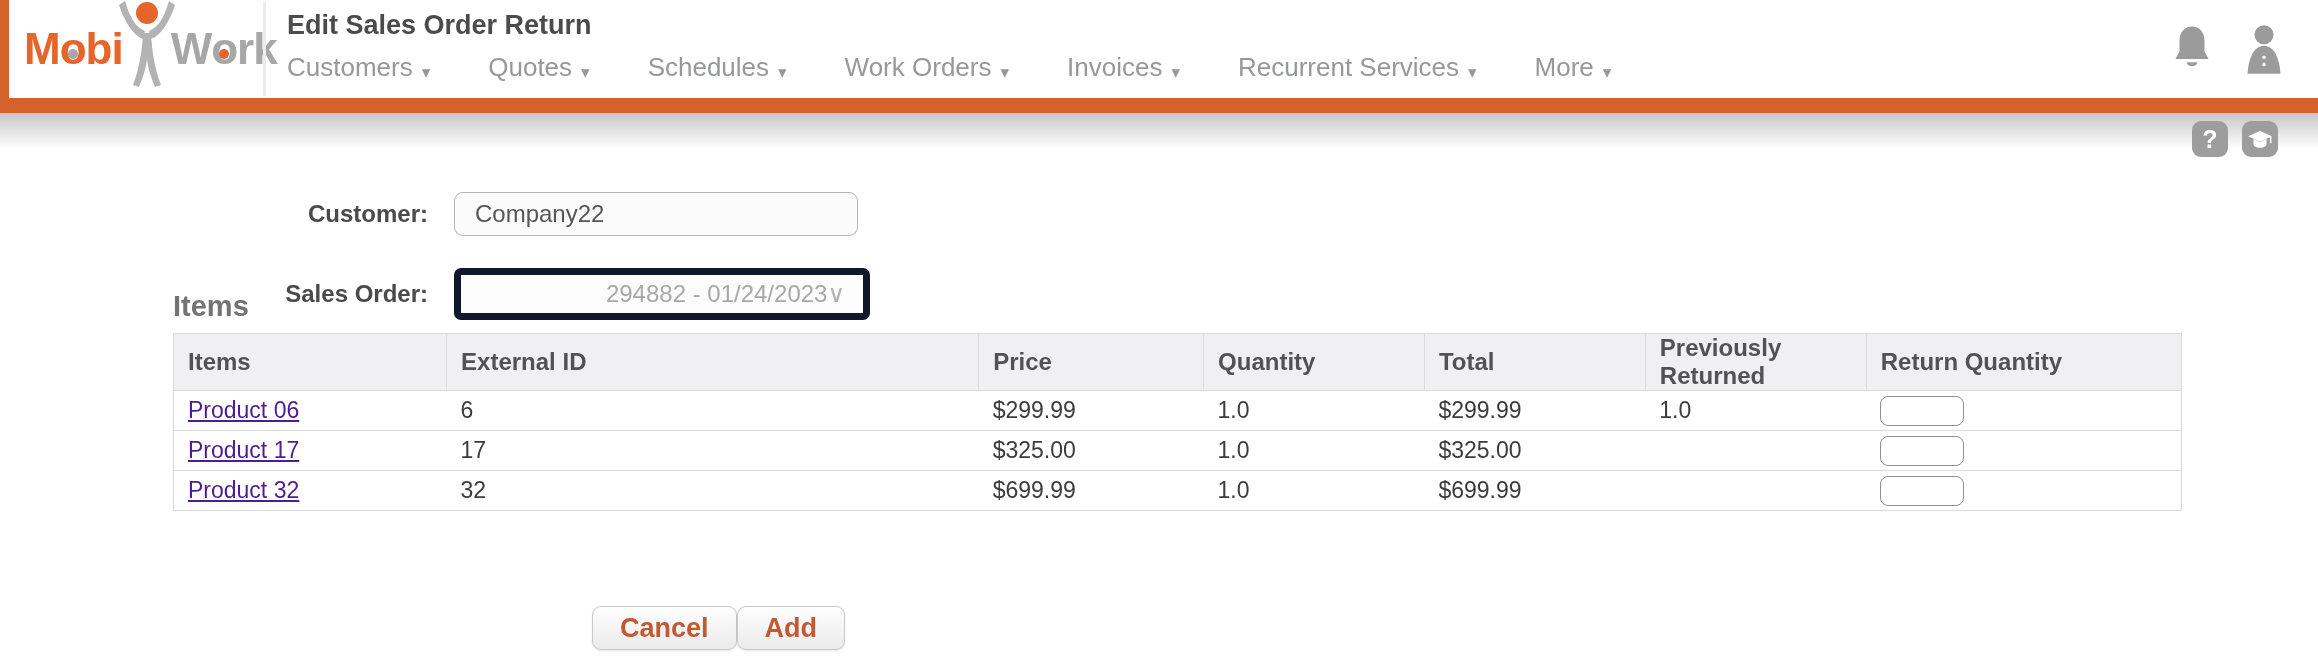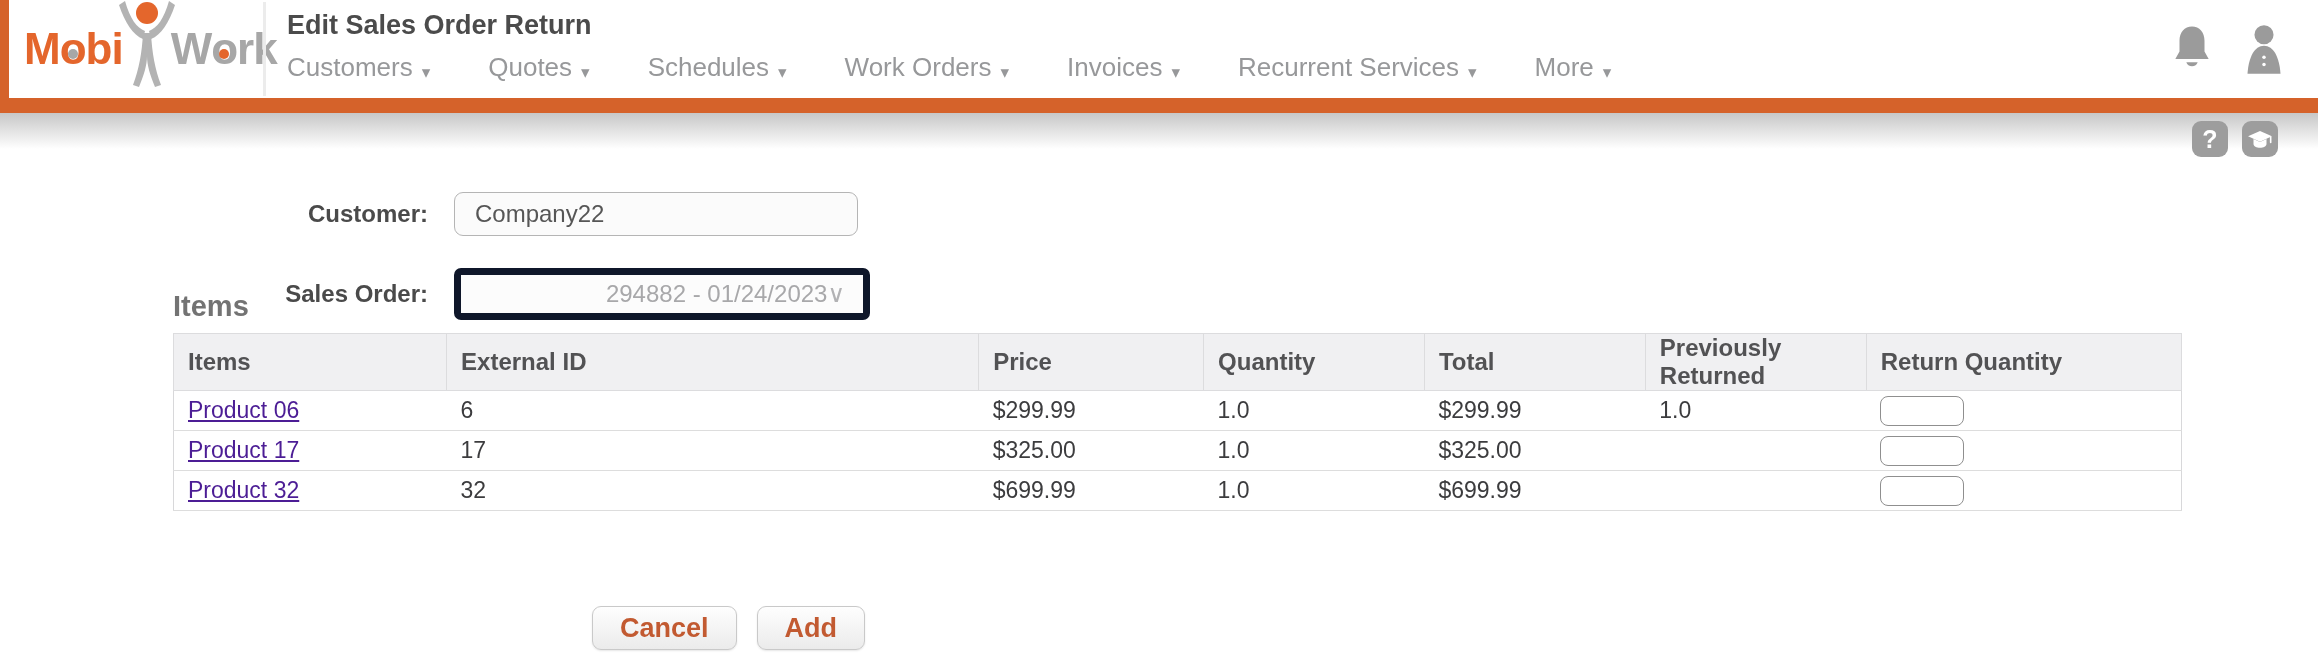--- a/index.html
+++ b/index.html
@@ -51,21 +51,21 @@
     border:1px solid #d8d8da;}
   .items-table thead th{background:#f0f0f2;border:1px solid #dcdcde;height:57px;box-sizing:border-box;
     font-size:24px;font-weight:bold;color:#525254;text-align:left;padding:0 14px;vertical-align:middle;line-height:1.15;}
   .items-table tbody td{border-bottom:1px solid #dddddd;height:40px;box-sizing:border-box;
     font-size:23px;color:#3c3c3e;padding:0 14px;vertical-align:middle;background:#fff;white-space:nowrap;overflow:hidden;}
   .prod-link{color:#4c1d95;text-decoration:underline;cursor:pointer;}
   .rq-input{width:84px;height:30px;border:1px solid #8f8f8f;border-radius:8px;background:#fff;outline:none;
     margin-left:0;font-size:22px;padding:0 8px;box-sizing:border-box;font-family:"Liberation Sans",sans-serif;}
 
   
-  .actions{position:absolute;top:606px;left:592px;display:flex;gap:20px;}
+  .actions{position:absolute;top:606px;left:592px;display:flex;}
   .btn{height:44px;padding:0 27px;border:1px solid #c9c9c9;border-radius:9px;
     background:linear-gradient(to bottom,#fefefe,#ebebeb);color:#c25a31;font-weight:bold;font-size:27px;
     display:flex;align-items:center;cursor:pointer;box-shadow:0 1px 2px rgba(0,0,0,0.10);font-family:"Liberation Sans",sans-serif;}
 </style>
 </head>
 <body>
 
 <div class="page">
 
   <div class="header">

